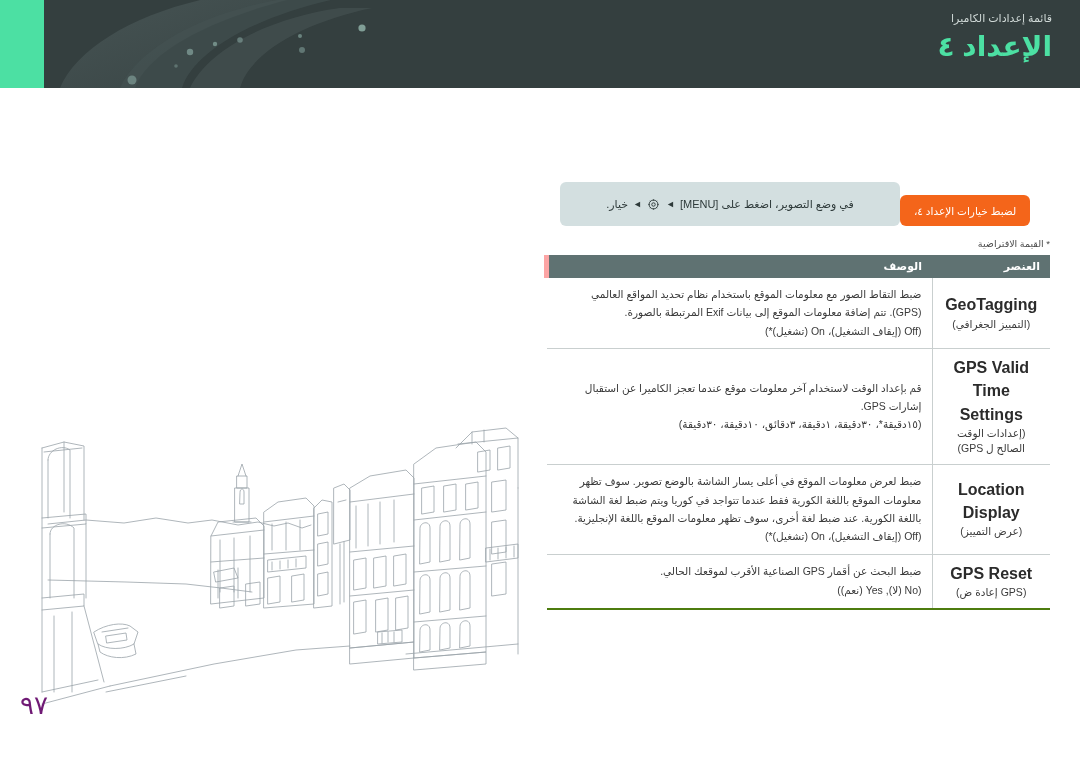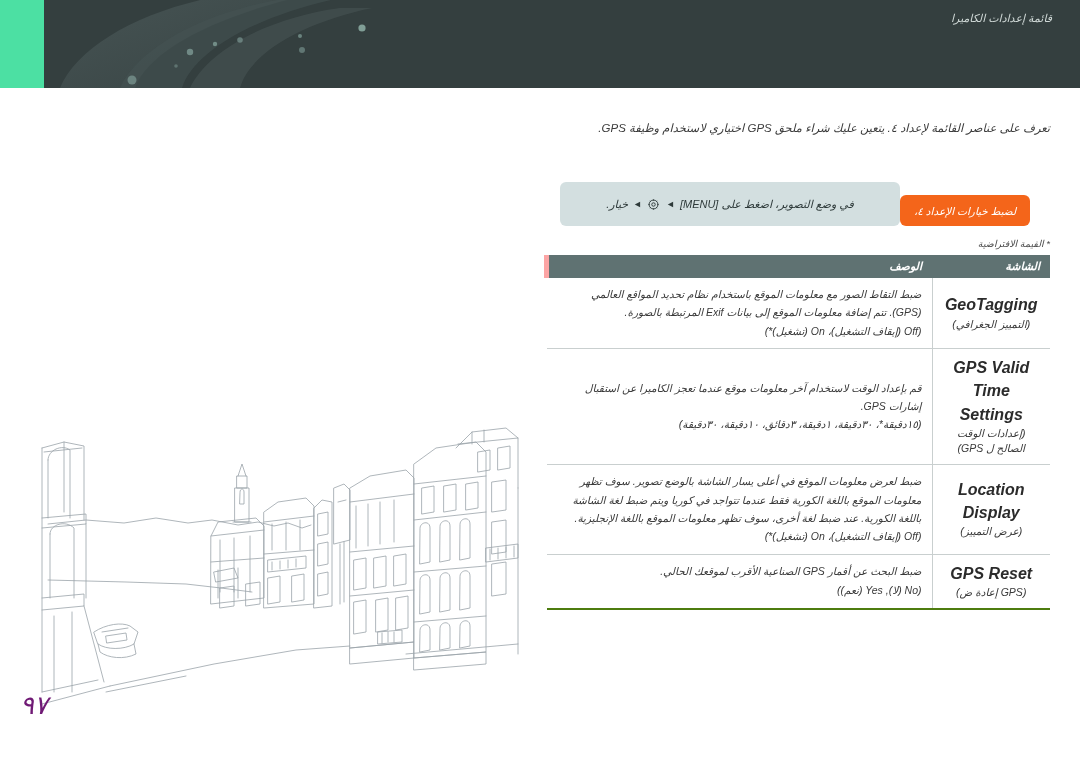--- a/index.html
+++ b/index.html
@@ -10,21 +10,20 @@
     background: #ffffff;
     font-family: "Liberation Sans", "DejaVu Sans", sans-serif;
     overflow: hidden;
   }
 
   .page {
     position: relative;
     width: 1080px;
     height: 765px;
     background: #ffffff;
-    font-style: italic;
   }
 
   
   .header {
     position: absolute;
     left: 0; top: 0;
     width: 1080px;
     height: 88px;
     background: #343f3f;
     overflow: hidden;
@@ -236,24 +235,24 @@
       <circle cx="215" cy="44" r="2.2" fill="#8fb0a8" opacity="0.65"></circle>
       <circle cx="240" cy="40" r="2.8" fill="#86a49e" opacity="0.6"></circle>
       <circle cx="300" cy="36" r="2.0" fill="#8fb0a8" opacity="0.6"></circle>
       <circle cx="302" cy="50" r="3.0" fill="#7f9b96" opacity="0.6"></circle>
       <circle cx="362" cy="28" r="3.6" fill="#93b6ad" opacity="0.8"></circle>
       <circle cx="176" cy="66" r="1.8" fill="#7f9b96" opacity="0.5"></circle>
     </svg>
     <div class="header-accent"></div>
     <div class="header-texts">
       <div class="header-kicker">قائمة إعدادات الكاميرا</div>
+      <div class="header-title">الإعداد ٤</div>
     </div>
   </div>
 
-  <div class="intro">تعرف على عناصر القائمة لإعداد ٤. يتعين عليك شراء ملحق GPS اختياري لاستخدام وظيفة GPS.</div>
 
   <div class="callout">
     <div class="callout-tab">لضبط خيارات الإعداد ٤،</div>
     <div class="callout-body">
       <span>في وضع التصوير، اضغط على [MENU]</span>
       <span class="tri">◄</span>
       <span class="gear-icon">
         <svg width="13" height="13" viewBox="0 0 24 24" fill="none" stroke="#2e3a3a" stroke-width="1.7">
           <circle cx="12" cy="12" r="3.2"></circle>
           <path d="M12 2.6v2.4M12 19v2.4M2.6 12h2.4M19 12h2.4M5.3 5.3l1.7 1.7M17 17l1.7 1.7M18.7 5.3L17 7M7 17l-1.7 1.7"></path>
@@ -263,21 +262,21 @@
       <span class="tri">◄</span>
       <span>خيار.</span>
     </div>
   </div>
 
   <div class="default-note">* القيمة الافتراضية</div>
 
   <table class="table">
     <thead>
       <tr>
-        <th class="th-item">الشاشة</th>
+        <th class="th-item">العنصر</th>
         <th class="th-desc">الوصف</th>
       </tr>
     </thead>
     <tbody>
 
       <tr>
         <td class="cell-item">
           <span class="en">GeoTagging</span>
           <span class="ar">(التمييز الجغرافي)</span>
         </td>

